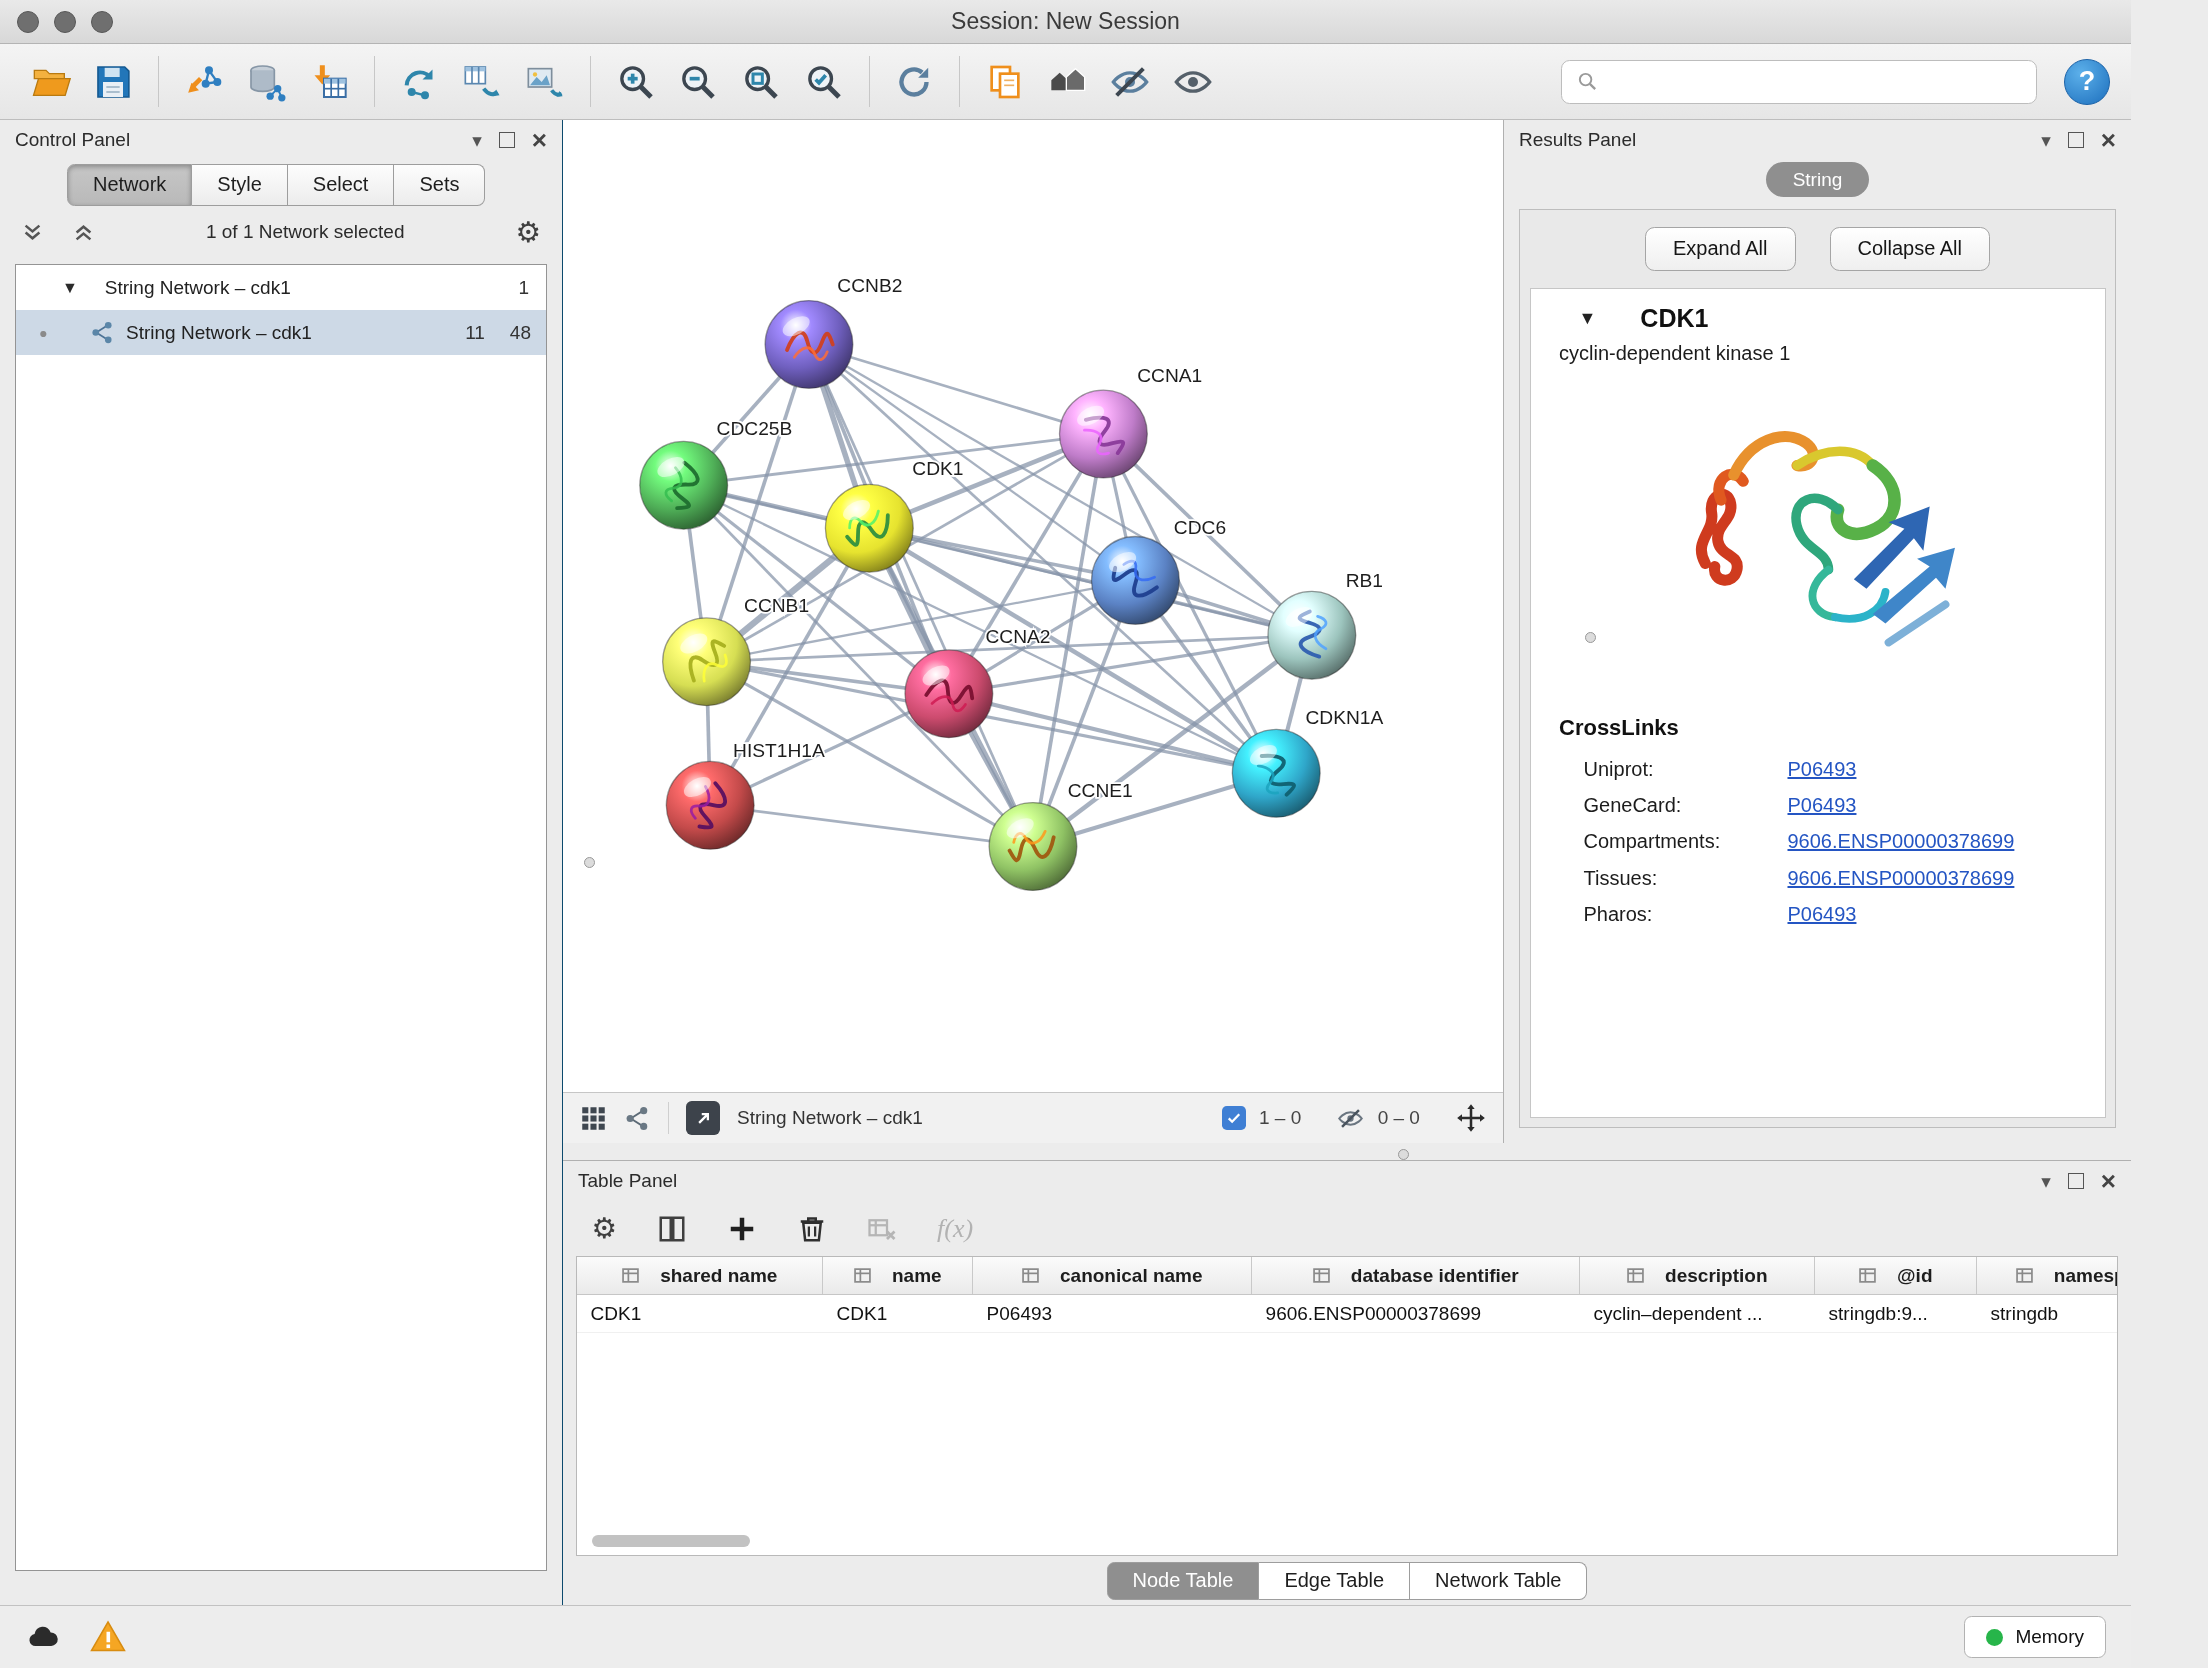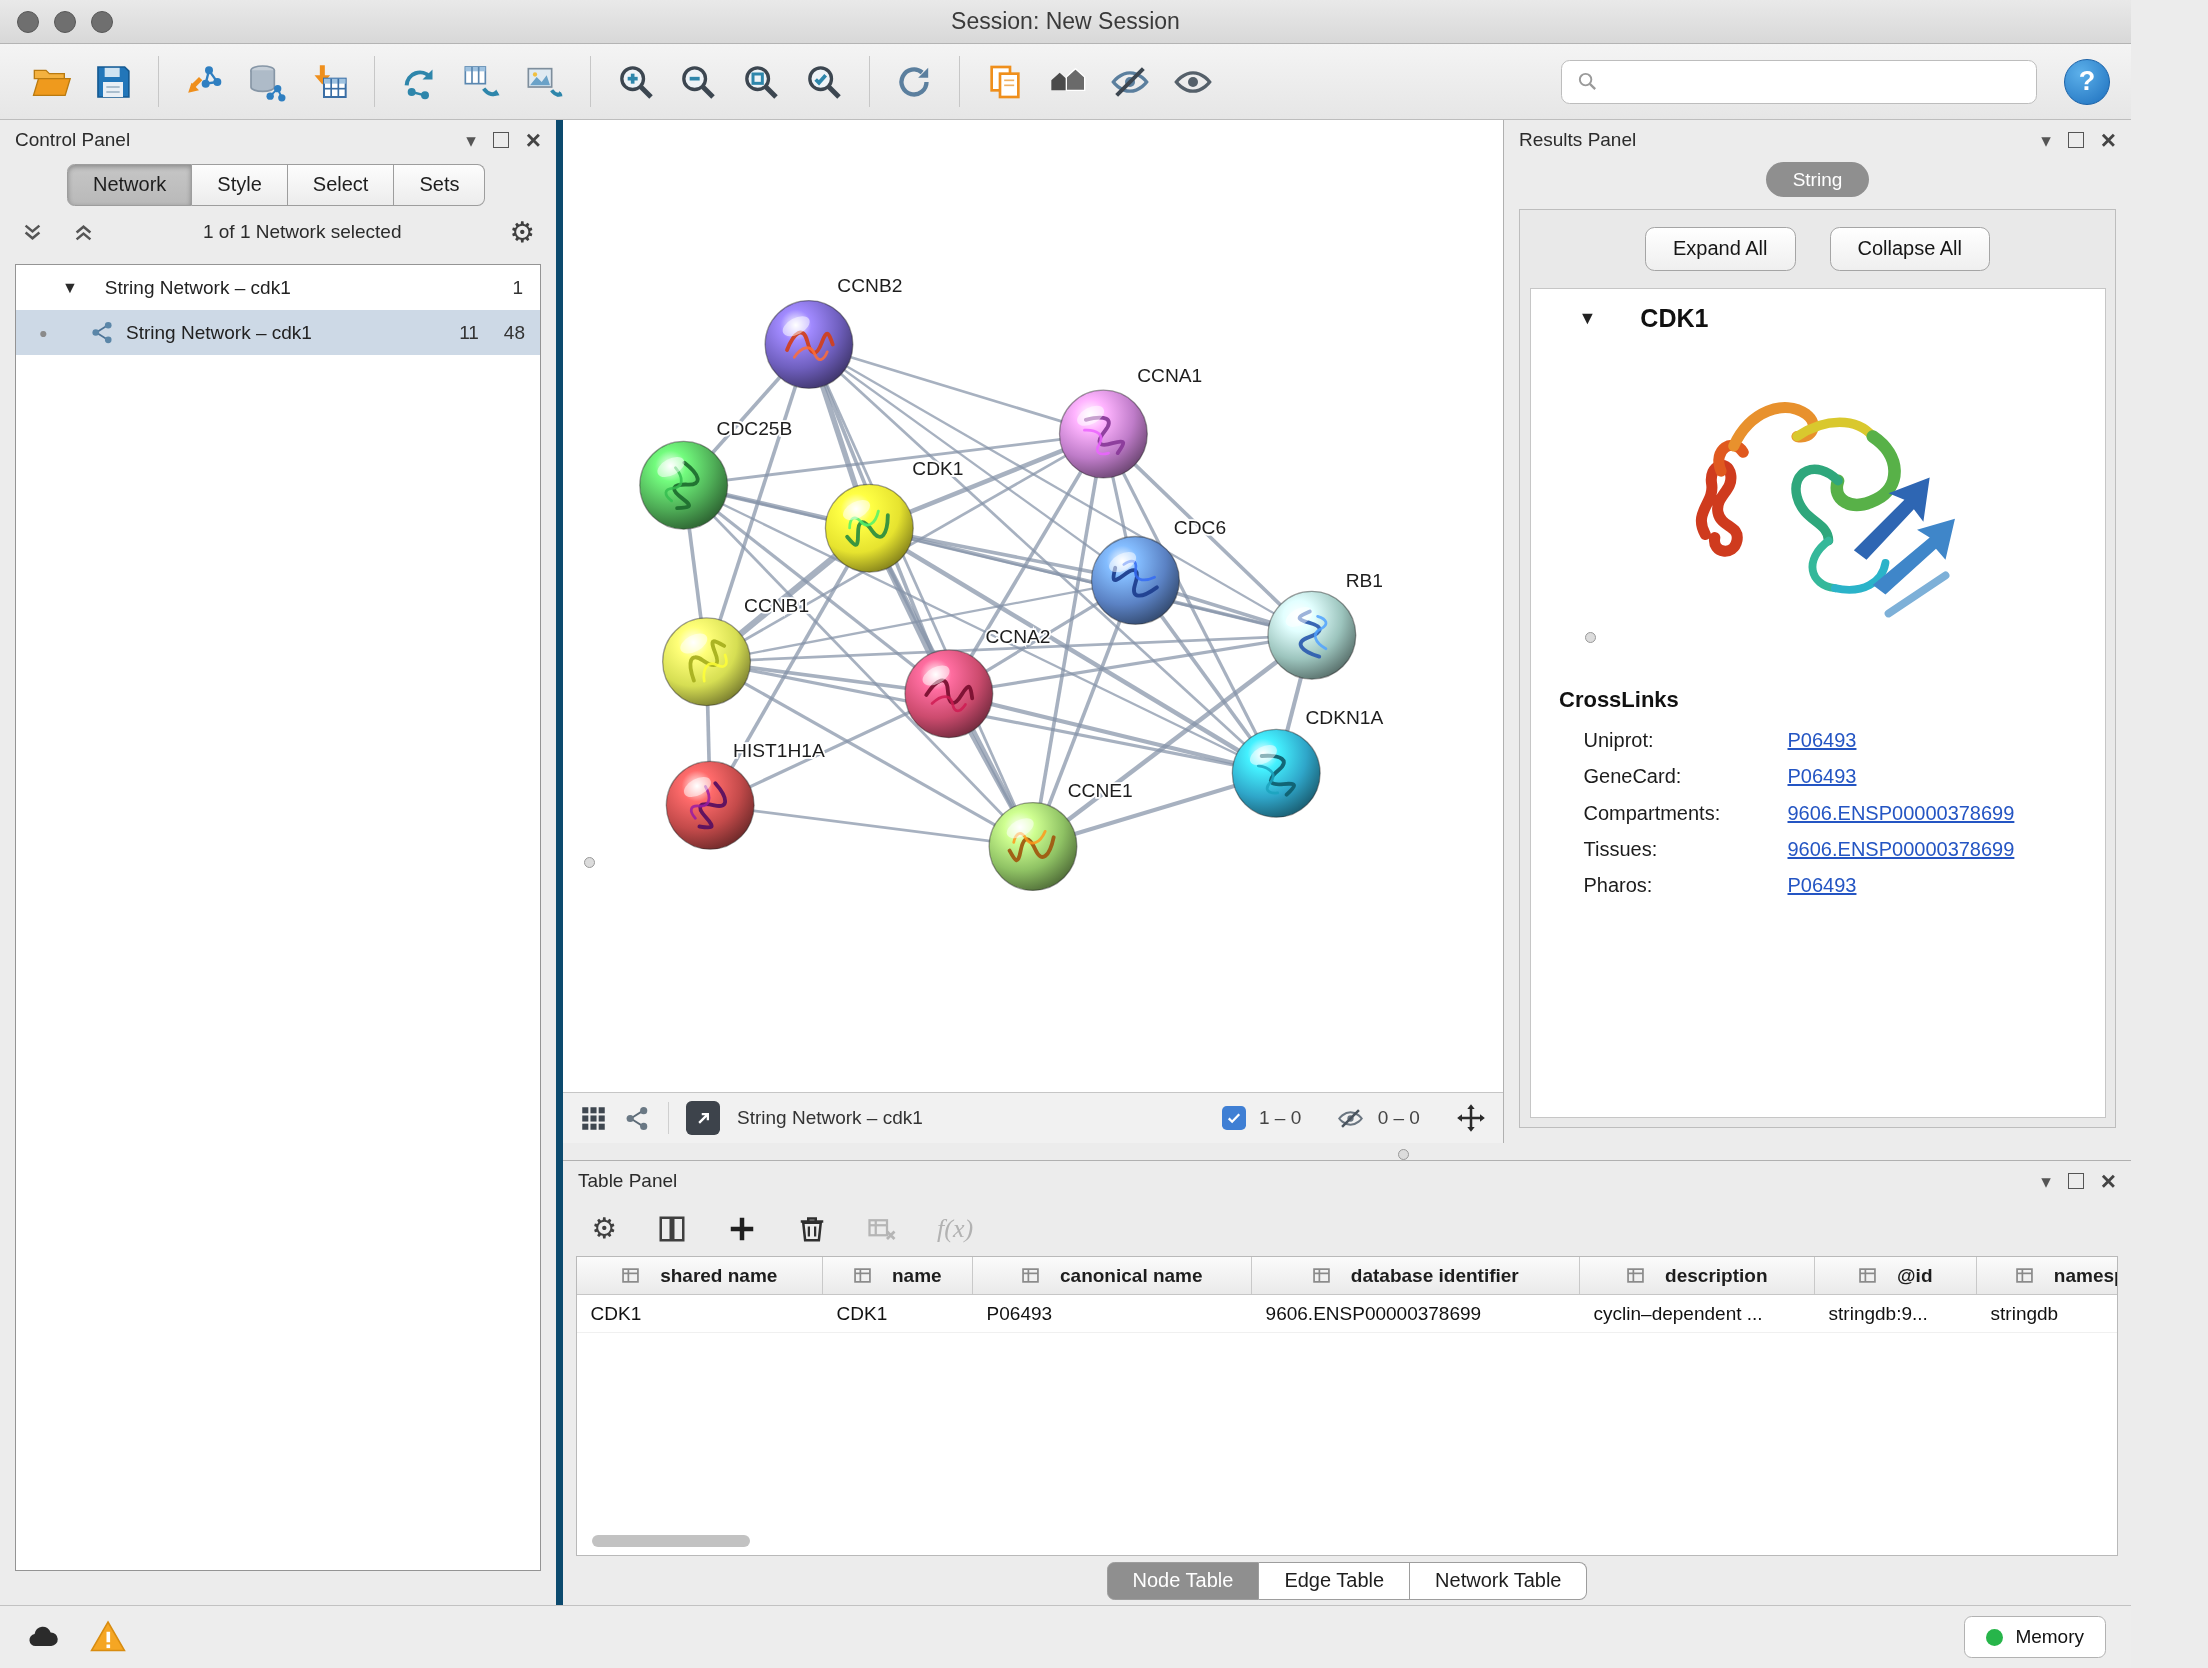--- a/index.html
+++ b/index.html
@@ -19,21 +19,21 @@
   .tbtn svg{width:40px;height:40px}
   .tsep{width:1px;height:51px;background:#c7c7c7;margin:0 11.4px}
   .search-wrap{margin-left:auto;width:476px;height:44px;background:#fff;border:1px solid #bdbdbd;border-radius:8.6px;display:flex;align-items:center;padding:0 13.3px;gap:9.5px}
   .search-wrap input{border:none;outline:none;flex:1;font-size:19px;font-family:inherit;background:transparent;color:#222}
   .help-btn{width:46px;height:46px;border-radius:50%;background:radial-gradient(circle at 35% 30%,#5cb0ea,#1d6fbd);color:#fff;font-size:27px;font-weight:bold;display:flex;align-items:center;justify-content:center;margin-left:23px;border:1px solid #1a62a8}
 
   
   .main{flex:1;display:flex;min-height:0;position:relative;background:#ececec}
 
   
-  .control-panel{width:563px;flex:0 0 auto;border-right:7px solid #0c4a6e;display:flex;flex-direction:column;padding-bottom:34px;background:#ececec}
+  .control-panel{width:563px;flex:0 0 auto;border-right:1px solid #0c4a6e;display:flex;flex-direction:column;padding-bottom:34px;background:#ececec}
   .panel-head{height:40px;display:flex;align-items:center;padding:0 15px;font-size:19px;color:#2b2b2b;flex:0 0 auto}
   .ph-icons{margin-left:auto;display:flex;align-items:center;gap:17px;color:#555}
   .ph-caret{font-size:19px;line-height:1}
   .ph-float{width:16px;height:16px;border:1.9px solid #555;display:inline-block}
   .ph-close{font-size:26px;font-weight:bold;line-height:1;color:#444}
   .cp-tabs{display:flex;margin:3.8px 13.3px 0 67px;height:42px;flex:0 0 auto}
   .cp-tab{padding:0 25px;display:flex;align-items:center;justify-content:center;font-size:20px;background:linear-gradient(#fdfdfd,#ececec);border:1px solid #9d9d9d;border-left:none;color:#1e1e1e}
   .cp-tab:first-child{border-left:1px solid #9d9d9d;border-radius:7.6px 0 0 7.6px}
   .cp-tab:last-child{border-radius:0 7.6px 7.6px 0}
   .cp-tab.selected{background:linear-gradient(#c6c6c6,#b9b9b9);box-shadow:inset 0 1.9px 5.7px rgba(0,0,0,.3)}
@@ -621,20 +621,21 @@
           <div class="rp-box">
             <div class="rp-buttons">
               <button class="rp-btn">Expand All</button>
               <button class="rp-btn">Collapse All</button>
             </div>
             <div class="rp-card">
               <div class="rp-card-head">
                 <span class="tri">▼</span>
                 <span>CDK1</span>
               </div>
+              <div class="rp-desc">cyclin-dependent kinase 1</div>
               <div class="rp-protein">
                 <svg viewBox="0 0 210 200" width="333" height="316">
                   <g fill="none" stroke-linecap="round" stroke-linejoin="round">
                     <path d="M34 118 C26 104 40 98 38 86 C36 74 48 70 50 80 C52 90 40 94 42 104 C44 114 56 112 54 122 C52 132 38 130 40 120" stroke="#cf3b1e" stroke-width="7"></path>
                     <path d="M44 78 C38 64 52 56 58 66" stroke="#e0591f" stroke-width="7"></path>
                     <path d="M52 62 C62 40 84 32 98 42 C106 48 102 58 92 56" stroke="#e8912d" stroke-width="7"></path>
                     <path d="M92 56 C110 44 130 44 140 56" stroke="#d9c82e" stroke-width="6"></path>
                     <path d="M140 56 C158 68 158 88 142 96 C126 104 114 96 118 84" stroke="#58b148" stroke-width="8"></path>
                     <path d="M118 84 C104 70 88 78 92 94 C96 110 112 110 112 122" stroke="#2fa77c" stroke-width="6"></path>
                     <path d="M112 122 C96 134 100 150 116 152" stroke="#35b89a" stroke-width="5"></path>

